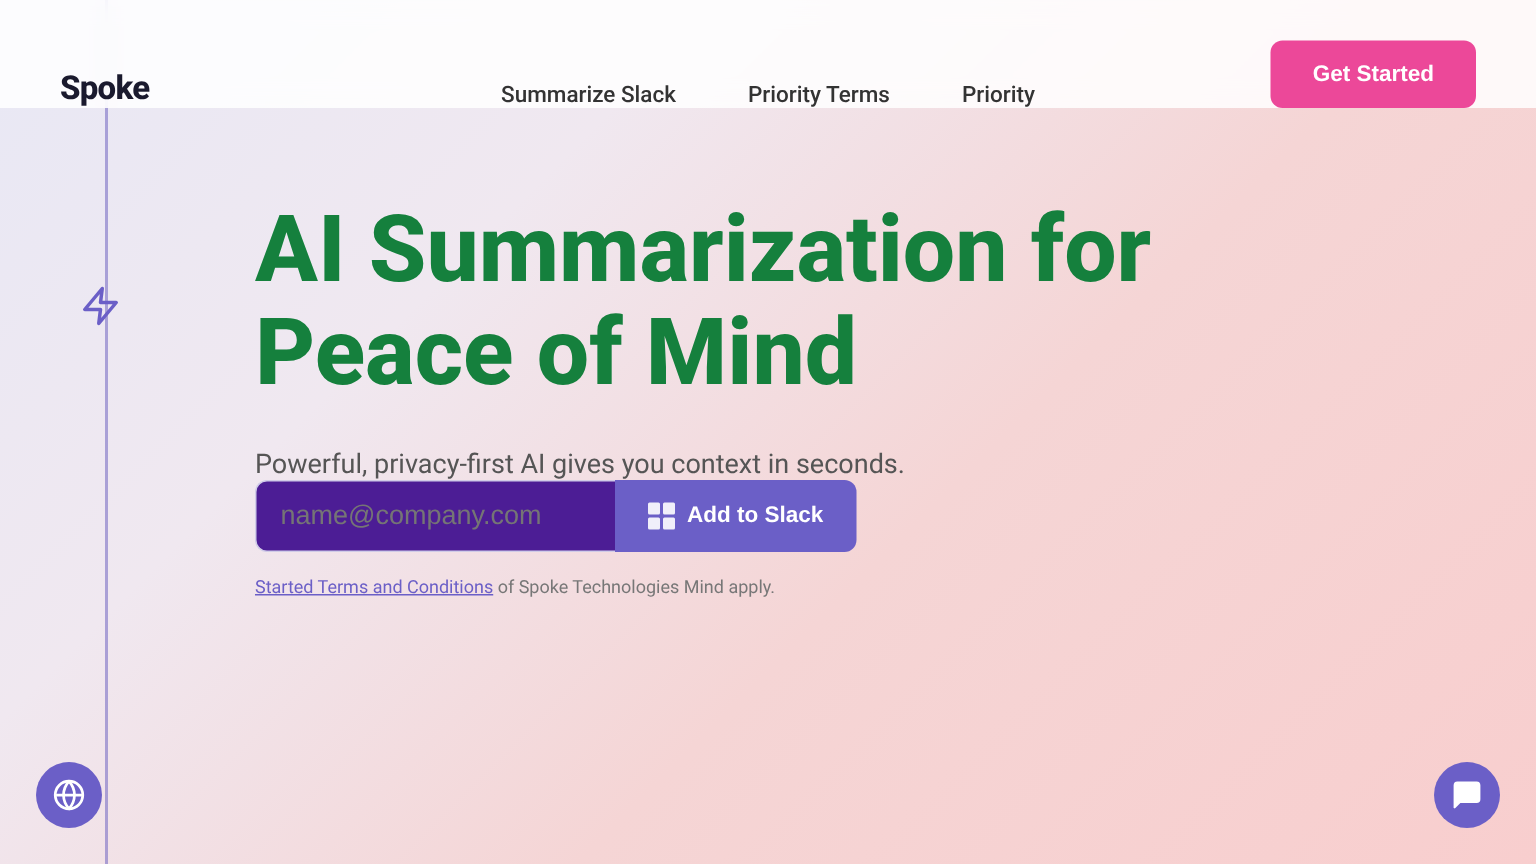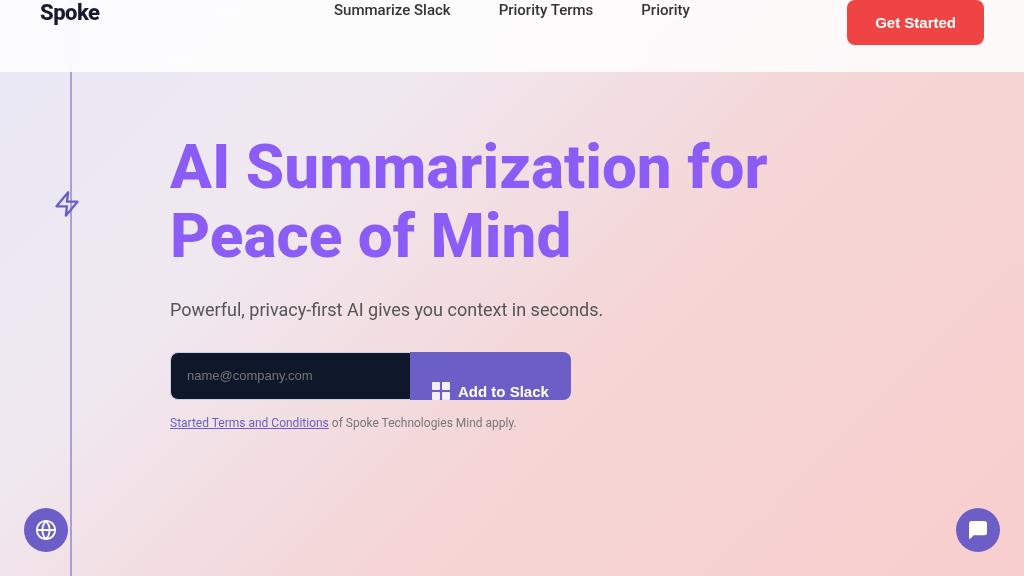--- a/index.html
+++ b/index.html
@@ -30,21 +30,21 @@
       background: #7b6fc4;
       opacity: 0.6;
       z-index: 1;
     }
 
     
     .navbar {
       position: relative;
       z-index: 10;
       display: flex;
-      align-items: flex-start;
+      align-items: flex-end;
       justify-content: space-between;
       padding: 0 40px;
       height: 72px;
       background: rgba(255,255,255,0.85);
       backdrop-filter: blur(8px);
     }
 
     .logo {
       font-size: 22px;
       font-weight: 800;
@@ -62,77 +62,76 @@
     }
 
     .nav-links a {
       text-decoration: none;
       color: #333;
       font-size: 15px;
       font-weight: 500;
     }
 
     .get-started-btn {
-      background: #ef4444;
+      background: #ec4899;
       color: white;
       border: none;
       padding: 14px 28px;
       border-radius: 8px;
       font-size: 15px;
       font-weight: 600;
       cursor: pointer;
     }
 
     
     .hero {
       position: relative;
       z-index: 5;
       padding: 60px 0 0 170px;
     }
 
     .hero-title {
       font-size: 62px;
       font-weight: 800;
-      color: #8b5cf6;
+      color: #15803d;
       line-height: 1.12;
       max-width: 620px;
       margin-bottom: 28px;
     }
 
     .hero-subtitle {
       font-size: 18px;
       color: #555;
-      margin-bottom: 32px;
       font-weight: 400;
     }
 
     
     .cta-row {
       display: flex;
       align-items: center;
       gap: 0;
       margin-bottom: 16px;
     }
 
     .email-input {
       width: 240px;
       height: 48px;
       padding: 0 16px;
-      font-size: 13px;
+      font-size: 18px;
       color: #888;
       border: 1.5px solid #d0cce8;
       border-right: none;
       border-radius: 8px 0 0 8px;
-      background: #0f172a;
+      background: #4c1d95;
       outline: none;
     }
 
     .add-to-slack-btn {
       display: flex;
-      align-items: flex-end;
+      align-items: center;
       gap: 8px;
       height: 48px;
       padding: 0 22px;
       background: #6b5fc7;
       color: white;
       border: none;
       border-radius: 0 8px 8px 0;
       font-size: 15px;
       font-weight: 600;
       cursor: pointer;

